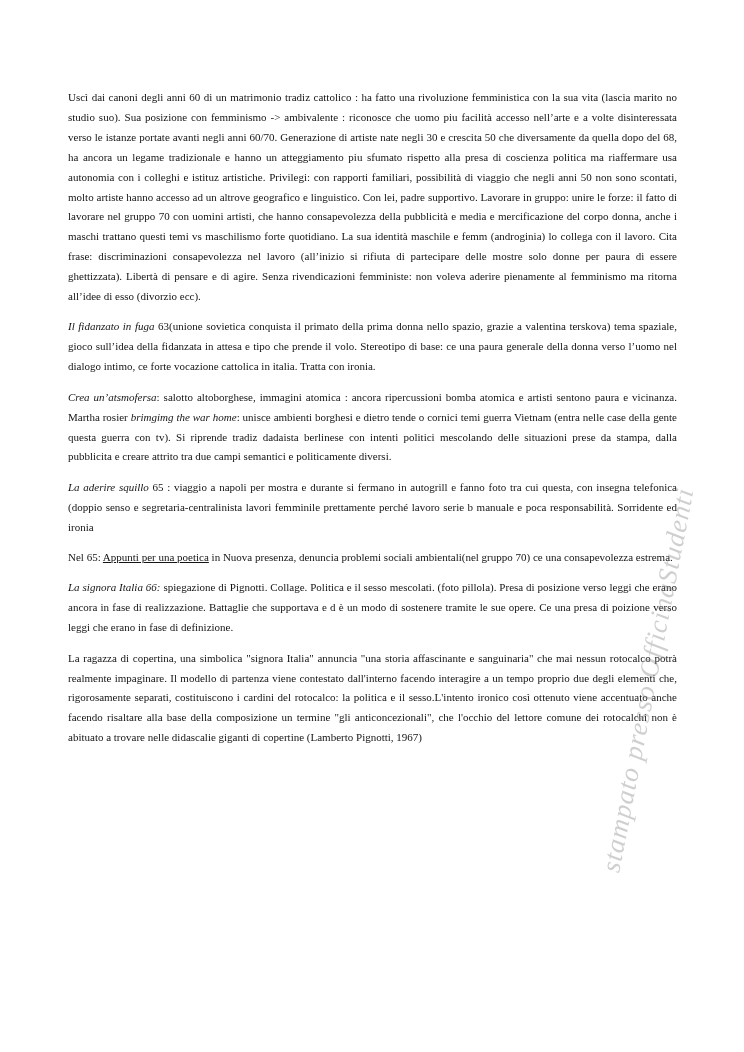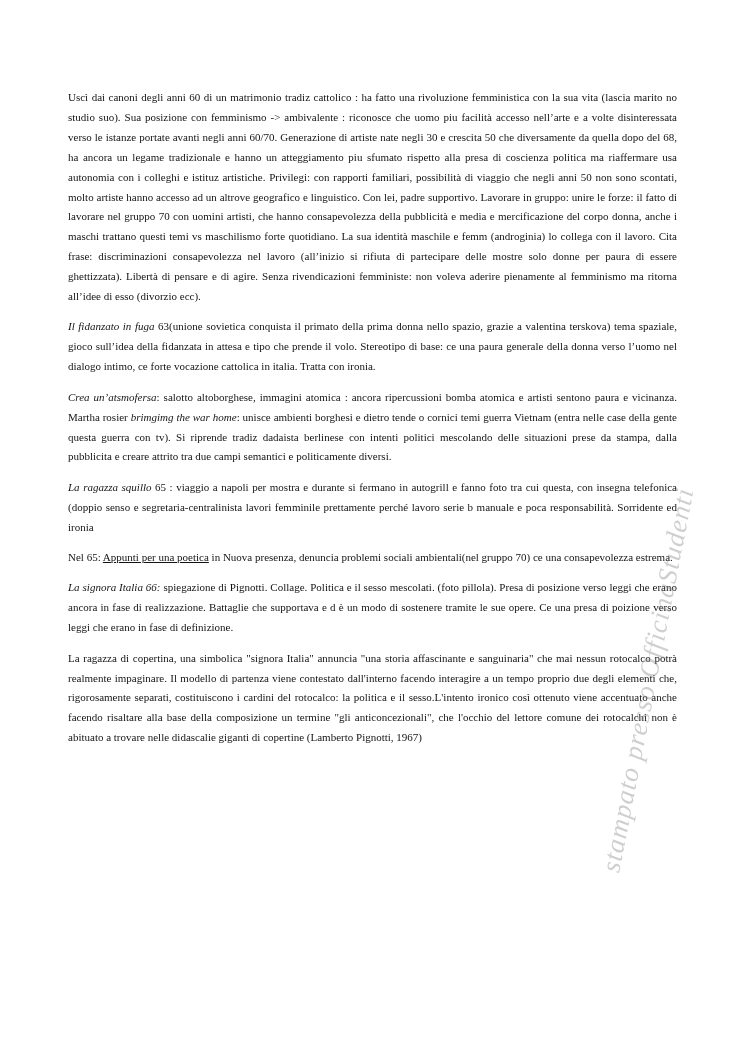--- a/index.html
+++ b/index.html
@@ -47,19 +47,19 @@
   }
 </style>
 </head>
 <body>
 
 <div class="page">
   <div class="content" id="doc-content">
       <p class="para"><span class="seg-normal">Uscì dai canoni degli anni 60 di un matrimonio tradiz cattolico : ha fatto una rivoluzione femministica con la sua vita (lascia marito no studio suo). Sua posizione con femminismo -&gt; ambivalente : riconosce che uomo piu facilità accesso nell’arte e a volte disinteressata verso le istanze portate avanti negli anni 60/70. Generazione di artiste nate negli 30 e crescita 50 che diversamente da quella dopo del 68, ha ancora un legame tradizionale e hanno un atteggiamento piu sfumato rispetto alla presa di coscienza politica ma riaffermare usa autonomia con i colleghi e istituz artistiche. Privilegi: con rapporti familiari, possibilità di viaggio che negli anni 50 non sono scontati, molto artiste hanno accesso ad un altrove geografico e linguistico. Con lei, padre supportivo. Lavorare in gruppo: unire le forze: il fatto di lavorare nel gruppo 70 con uomini artisti, che hanno consapevolezza della pubblicità e media  e mercificazione del corpo donna, anche i maschi trattano questi temi vs maschilismo forte quotidiano. La sua identità maschile e femm (androginia) lo collega con il lavoro. Cita frase: discriminazioni  consapevolezza nel lavoro (all’inizio si rifiuta di partecipare delle mostre solo donne per paura di essere ghettizzata). Libertà di pensare e di agire. Senza rivendicazioni femministe: non voleva aderire pienamente al femminismo ma ritorna all’idee di esso (divorzio ecc).</span></p>
       <p class="para"><span class="seg-italic">Il fidanzato in fuga</span><span class="seg-normal"> 63(unione sovietica conquista il primato della prima donna nello spazio, grazie a valentina terskova) tema spaziale, gioco sull’idea della fidanzata in attesa e tipo che prende il volo. Stereotipo di base: ce una paura generale della donna verso l’uomo nel dialogo intimo, ce forte vocazione cattolica in italia. Tratta con ironia.</span></p>
       <p class="para"><span class="seg-italic">Crea un’atsmofersa</span><span class="seg-normal">: salotto altoborghese, immagini atomica : ancora ripercussioni bomba atomica e artisti sentono paura e vicinanza.  Martha rosier </span><span class="seg-italic">brimgimg the war home</span><span class="seg-normal">: unisce ambienti borghesi e dietro tende o cornici temi guerra Vietnam (entra nelle case della gente questa guerra con tv).  Si riprende tradiz dadaista berlinese con intenti politici mescolando delle situazioni prese da stampa, dalla pubblicita e creare attrito tra due campi semantici e politicamente diversi.</span></p>
-      <p class="para"><span class="seg-italic">La ragazza squillo</span><span class="seg-normal"> 65 : viaggio a napoli per mostra e durante si fermano in autogrill e fanno foto tra cui questa, con insegna telefonica (doppio senso e segretaria-centralinista lavori femminile prettamente perché lavoro serie b manuale e poca responsabilità. Sorridente ed ironia</span></p>
+      <p class="para"><span class="seg-italic">La aderire squillo</span><span class="seg-normal"> 65 : viaggio a napoli per mostra e durante si fermano in autogrill e fanno foto tra cui questa, con insegna telefonica (doppio senso e segretaria-centralinista lavori femminile prettamente perché lavoro serie b manuale e poca responsabilità. Sorridente ed ironia</span></p>
       <p class="para"><span class="seg-normal">Nel 65: </span><span class="seg-underline">Appunti per una poetica</span><span class="seg-normal"> in Nuova presenza, denuncia problemi sociali ambientali(nel gruppo 70) ce una consapevolezza estrema.</span></p>
       <p class="para"><span class="seg-italic">La signora Italia 66:</span><span class="seg-normal"> spiegazione di Pignotti. Collage. Politica e il sesso mescolati. (foto pillola). Presa di posizione verso leggi che erano ancora in fase di realizzazione. Battaglie che supportava e d è un modo di sostenere tramite le sue opere. Ce una presa di poizione verso leggi che erano in fase di definizione.</span></p>
       <p class="para"><span class="seg-normal">La ragazza di copertina, una simbolica "signora Italia" annuncia  "una storia affascinante e sanguinaria" che mai nessun rotocalco potrà realmente impaginare. Il modello di partenza viene contestato dall'interno facendo interagire a un tempo proprio due degli elementi che, rigorosamente separati, costituiscono i cardini del rotocalco: la politica e il sesso.L'intento ironico così ottenuto viene accentuato anche facendo risaltare alla base della composizione un termine "gli anticoncezionali", che l'occhio del lettore comune dei rotocalchi non è abituato a trovare nelle didascalie giganti di copertine (Lamberto Pignotti, 1967)</span></p>
     </div>
   <div class="watermark">stampato presso OfficinaStudenti</div>
 </div>
 
 </body></html>

